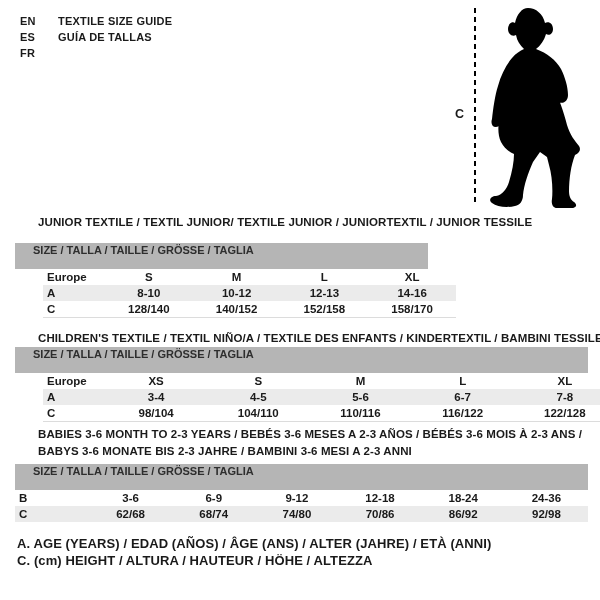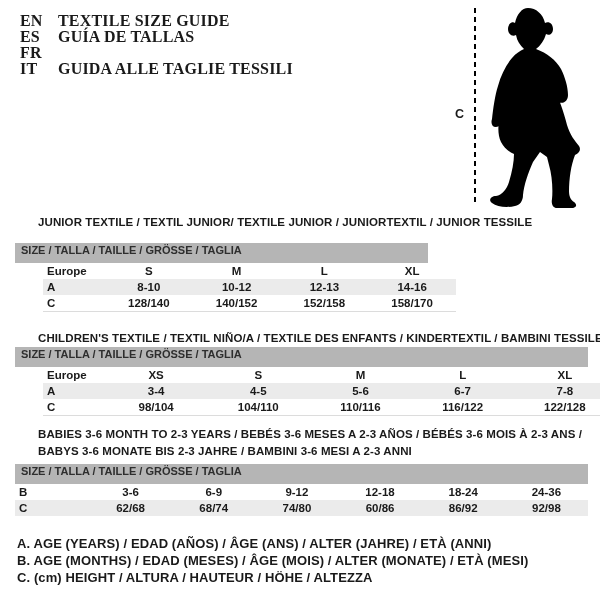--- a/index.html
+++ b/index.html
@@ -5,21 +5,21 @@
   html,body{margin:0;padding:0;background:#fff;}
   body{
     width:600px;height:600px;position:relative;overflow:hidden;
     font-family:"Liberation Sans","DejaVu Sans",sans-serif;
     font-weight:bold;color:#1a1a1a;
     -webkit-font-smoothing:antialiased;
   }
   .page{position:absolute;left:0;top:0;width:600px;height:600px;background:#fff;}
 
   
-  .langs{position:absolute;left:20px;top:13px;font-size:16px;line-height:16px;letter-spacing:.2px;font-family:Liberation Serif, serif;}
+  .langs{position:absolute;left:20px;top:13px;font-size:11px;line-height:16px;letter-spacing:.2px;}
   .lang-row{display:flex;}
   .lang-code{width:38px;flex:0 0 38px;}
 
   
   .fig-line{
     position:absolute;left:474px;top:8px;width:2px;height:198px;
     background:repeating-linear-gradient(to bottom,#000 0 5px,transparent 5px 9px);
   }
   .fig-c{position:absolute;left:455px;top:107px;font-size:12.5px;}
   .baby-svg{position:absolute;left:483px;top:5px;}
@@ -30,22 +30,22 @@
   #t1-title{top:216px;}
   #t2-title{top:332px;}
   #t3-title{top:426px;}
 
   
   .tblwrap{position:absolute;left:15px;}
   #t1{top:243px;width:413px;}
   #t2{top:347px;width:573px;}
   #t3{top:464px;width:573px;}
   .thead{
-    height:20px;background:#b5b5b5;color:#2e2e2e;
-    font-size:11px;line-height:15px;padding-left:6px;
+    height:26px;background:#b5b5b5;color:#2e2e2e;
+    font-size:11px;line-height:15px;padding-left:18px;
   }
   table{width:100%;border-collapse:collapse;table-layout:fixed;}
   td{
     font-size:11.5px;height:16px;text-align:center;
     padding:0;vertical-align:middle;color:#1a1a1a;
   }
   td.rl{text-align:left;padding-left:4px;}
   tr.alt{background:#ebebeb;}
   #t1 table, #t2 table{border-bottom:1px solid #dcdcdc;margin-left:28px;}
 
@@ -61,24 +61,20 @@
     <div class="lang-row">
       <span class="lang-code">EN</span>
       <span>TEXTILE SIZE GUIDE</span>
     </div>
     <div class="lang-row">
       <span class="lang-code">ES</span>
       <span>GUÍA DE TALLAS</span>
     </div>
     <div class="lang-row">
       <span class="lang-code">FR</span>
-    </div>
-    <div class="lang-row">
-      <span class="lang-code">IT</span>
-      <span>GUIDA ALLE TAGLIE TESSILI</span>
     </div>
   </div>
 
   <div class="fig-line"></div>
   <span class="fig-c">C</span>
   <svg class="baby-svg" width="110" height="206" viewBox="0 0 110 206" aria-hidden="true">
     <path fill="#000" d="
       M45,3
       C53,3 60,9 62,18
       C66,16 70,19 70,24 C70,29 66,31 63,29
@@ -219,27 +215,26 @@
         <td>9-12</td>
         <td>12-18</td>
         <td>18-24</td>
         <td>24-36</td>
       </tr>
       <tr class="alt">
         <td class="rl">C</td>
         <td>62/68</td>
         <td>68/74</td>
         <td>74/80</td>
-        <td>60/86</td>
+        <td>70/86</td>
         <td>86/92</td>
         <td>92/98</td>
       </tr>
     </tbody>
       </table>
   </div>
 
   <div class="legend">
     <div>A. AGE (YEARS) / EDAD (AÑOS) / ÂGE (ANS) / ALTER (JAHRE) / ETÀ (ANNI)</div>
-    <div>B. AGE (MONTHS) / EDAD (MESES) / ÂGE (MOIS) / ALTER (MONATE) / ETÀ (MESI)</div>
     <div>C. (cm) HEIGHT / ALTURA / HAUTEUR / HÖHE / ALTEZZA</div>
   </div>
 
 </div>
 
 </body></html>

